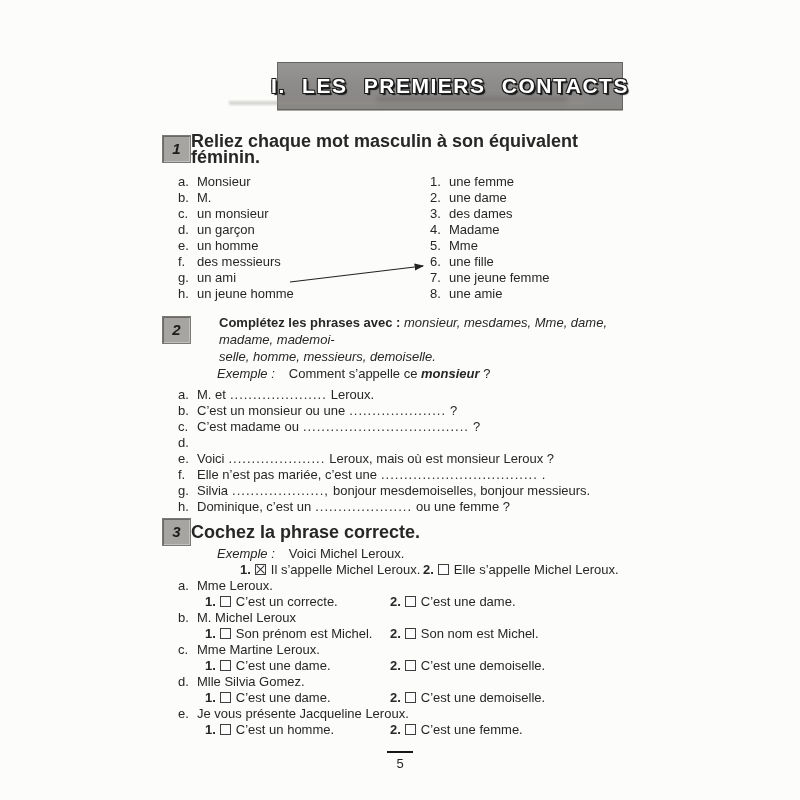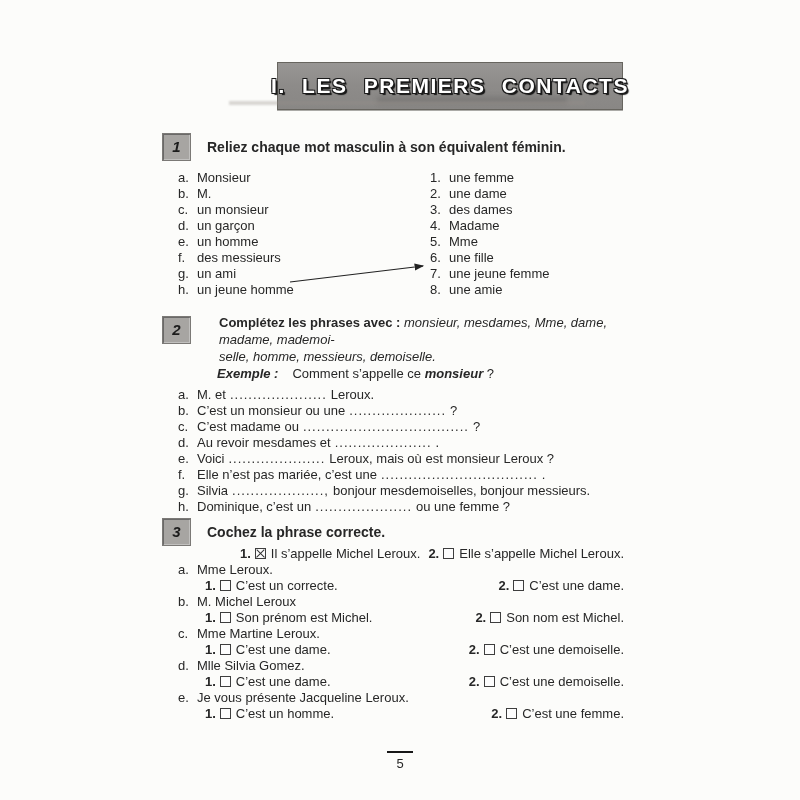--- a/index.html
+++ b/index.html
@@ -40,46 +40,46 @@
   .ex { position:absolute; left:162px; }
   .ex-header { display:flex; align-items:center; }
   .badge {
     width:27px; height:26px; flex:none;
     background:#a7a5a2;
     border:1px solid #7b7976;
     box-shadow:inset 1px 1px 0 rgba(45,45,45,.5), inset -1px -1px 0 rgba(255,255,255,.3);
     color:#1c1c1c; font-weight:bold; font-style:italic; font-size:15px;
     display:flex; align-items:center; justify-content:center;
   }
-  .ex-title { margin-left:16px; font-weight:bold; font-size:14px; }
+  .ex-title { font-weight:bold; font-size:18px; }
 
   .key { width:19px; flex:none; }
   .row { display:flex; line-height:16px; }
 
   
   #ex1 { top:133px; width:446px; }
   #ex1 .match { position:relative; margin-top:9px; margin-left:16px; height:130px; }
   #ex1 .rcol { position:absolute; left:252px; top:0; }
   #ex1 .mrow { height:16px; display:flex; }
 
   
   #ex2 { top:314px; width:448px; }
   .ex2-instr { margin-left:28px; width:398px; line-height:17px; }
   .italic { font-style:italic; }
   .bold { font-weight:bold; }
-  .ex-label { font-style:italic; font-weight:bold; margin-right:14px; }
+  .ex-label { font-style:italic; font-weight:normal; margin-right:14px; }
   .example2 { margin-left:55px; margin-top:1px; line-height:16px; }
   #ex2 .items { margin-top:5px; }
   #ex2 .row .key { margin-left:16px; }
   .dots { margin:0 4px; letter-spacing:1px; color:#2d2d2d; white-space:nowrap; }
 
   
   #ex3 { top:518px; width:462px; }
   .example3-line { margin-left:55px; line-height:16px; }
-  .opts { display:flex; line-height:16px;justify-content:space-between; }
+  .opts { display:flex; line-height:16px; }
   .opts-ex { margin-left:78px; }
   .q .opts { margin-left:43px; }
   .opt1x { width:183px; flex:none; }
   .opt1 { width:185px; flex:none; }
   .num { font-weight:bold; }
   .cb {
     display:inline-block; width:9px; height:9px; background:#fdfdfd;
     border:1px solid #3e3e3e; margin:0 5px 0 4px; position:relative; top:1px;
   }
   .cb.checked::before, .cb.checked::after {
@@ -206,21 +206,20 @@
       <div class="row">
           <span class="key">b.</span>
           <span><span>C’est un monsieur ou une</span><span class="dots">.....................</span><span>?</span></span>
         </div>
       <div class="row">
           <span class="key">c.</span>
           <span><span>C’est madame ou</span><span class="dots">....................................</span><span>?</span></span>
         </div>
       <div class="row">
           <span class="key">d.</span>
-          <span><span>Au revoir mesdames et</span><span class="dots">.....................</span><span>.</span></span>
         </div>
       <div class="row">
           <span class="key">e.</span>
           <span><span>Voici</span><span class="dots">.....................</span><span>Leroux, mais où est monsieur Leroux ?</span></span>
         </div>
       <div class="row">
           <span class="key">f.</span>
           <span><span>Elle n’est pas mariée, c’est une</span><span class="dots">..................................</span><span>.</span></span>
         </div>
       <div class="row">
@@ -231,20 +230,23 @@
           <span class="key">h.</span>
           <span><span>Dominique, c’est un</span><span class="dots">.....................</span><span>ou une femme ?</span></span>
         </div>
     </div>
   </div>
 
   <div id="ex3" class="ex">
     <div class="ex-header">
       <span class="badge">3</span>
       <span class="ex-title">Cochez la phrase correcte.</span>
+    </div>
+    <div class="example3-line">
+      <span class="ex-label">Exemple :</span><span>Voici Michel Leroux.</span>
     </div>
     <div class="opts opts-ex">
       <span class="opt1x"><span class="num">1.</span><span class="cb checked"></span><span>Il s’appelle Michel Leroux.</span></span>
       <span><span class="num">2.</span><span class="cb"></span><span>Elle s’appelle Michel Leroux.</span></span>
     </div>
 
     <div class="q">
       <div class="row q-label">
           <span class="key">a.</span>
           <span>Mme Leroux.</span>

